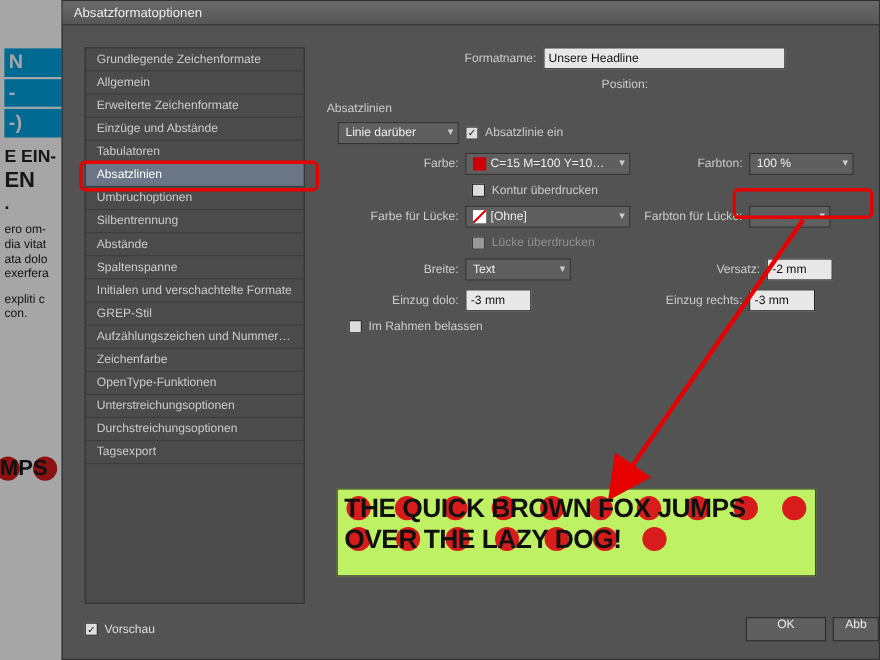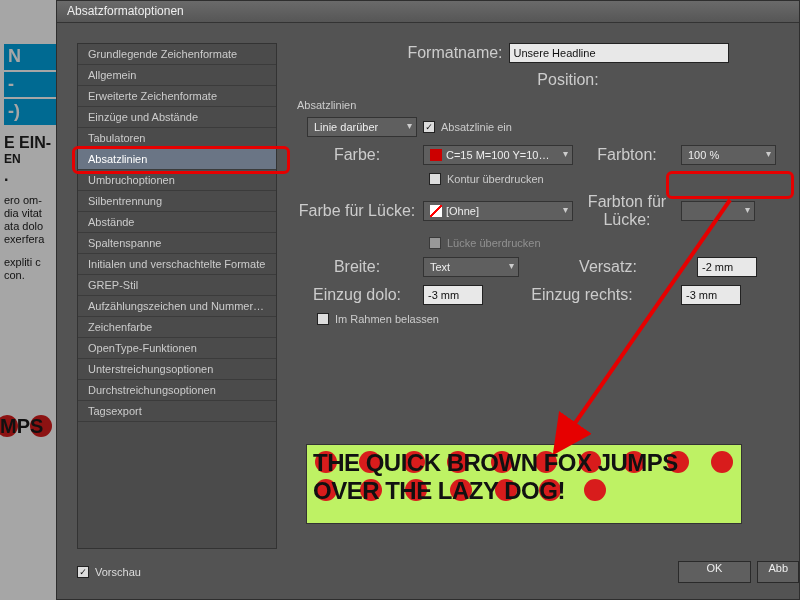--- a/index.html
+++ b/index.html
@@ -13,21 +13,21 @@
   .dialog { position:absolute; left:56px; top:0; right:0; bottom:0; background:#535353; color:#ddd; border:1px solid #2e2e2e; font-size:11px; }
   .titlebar { height:22px; background:linear-gradient(#6a6a6a,#565656); border-bottom:1px solid #333; color:#eee; font-size:12px; padding:3px 10px; }
 
   .panel { position:absolute; left:20px; top:42px; width:200px; bottom:50px; background:#4b4b4b; border:1px solid #333; }
   .panel ul { list-style:none; }
   .panel li { padding:4px 10px; border-bottom:1px solid #3b3b3b; color:#ccc; cursor:default; font-size:11px; white-space:nowrap; overflow:hidden; text-overflow:ellipsis; }
   .panel li.selected { background:#6a7585; color:#fff; }
 
   .form { position:absolute; left:240px; right:20px; top:42px; bottom:50px; color:#ccc; }
   .row { display:flex; align-items:center; margin-bottom:8px; gap:6px; }
-  .lbl { text-align:center; font-size:16px; }
+  .lbl { text-align:right; font-size:11px; }
   .section-head { font-size:11px; color:#ccc; margin:10px 0 6px 0; }
 
   .field { background:#e8e8e8; color:#111; border:1px solid #222; height:20px; font-size:11px; padding:0 4px; display:flex; align-items:center; }
   .dropdown { background:#5f5f5f; color:#eee; border:1px solid #333; height:20px; font-size:11px; padding:0 18px 0 6px; display:flex; align-items:center; position:relative; }
   .dropdown::after { content:"▾"; position:absolute; right:4px; top:2px; font-size:10px; color:#ccc; }
   .swatch { width:12px; height:12px; background:#c00; margin-right:4px; display:inline-block; }
   .swatch-none { width:12px; height:12px; background:#fff; margin-right:4px; display:inline-block; position:relative; }
   .swatch-none::after { content:""; position:absolute; left:0; top:0; width:100%; height:100%; background:linear-gradient(to top left, transparent 45%, red 45%, red 55%, transparent 55%); }
 
   .check { width:12px; height:12px; border:1px solid #222; background:#ddd; display:inline-flex; align-items:center; justify-content:center; font-size:9px; color:#111; }
@@ -53,21 +53,21 @@
 <body>
 
 <div class="bg-ruler">
     <span>130</span>
   </div>
 <div class="bg-doc">
   <div style="background:#00a3e0;color:#fff;padding:2px 4px;margin-bottom:2px">N</div>
   <div style="background:#00a3e0;color:#fff;padding:2px 4px;margin-bottom:2px">-</div>
   <div style="background:#00a3e0;color:#fff;padding:2px 4px;margin-bottom:8px">-)</div>
   <div style="font-size:16px">E EIN-</div>
-  <div style="font-size:12px">EN</div>
+  <div style="font-size:20px">EN</div>
   <div style="font-size:16px">.</div>
   <div style="font-weight:400;font-size:11px;margin-top:8px">ero om-</div>
   <div style="font-weight:400;font-size:11px">dia vitat</div>
   <div style="font-weight:400;font-size:11px">ata dolo</div>
   <div style="font-weight:400;font-size:11px">exerfera</div>
   <div style="font-weight:400;font-size:11px;margin-top:10px">expliti c</div>
   <div style="font-weight:400;font-size:11px">con.</div>
 </div>
 <div class="jmps">
   <span style="position:absolute; left:-4px; top:0; width:22px; height:22px; background:#d81c1c; border-radius:50%; z-index:0"></span>

